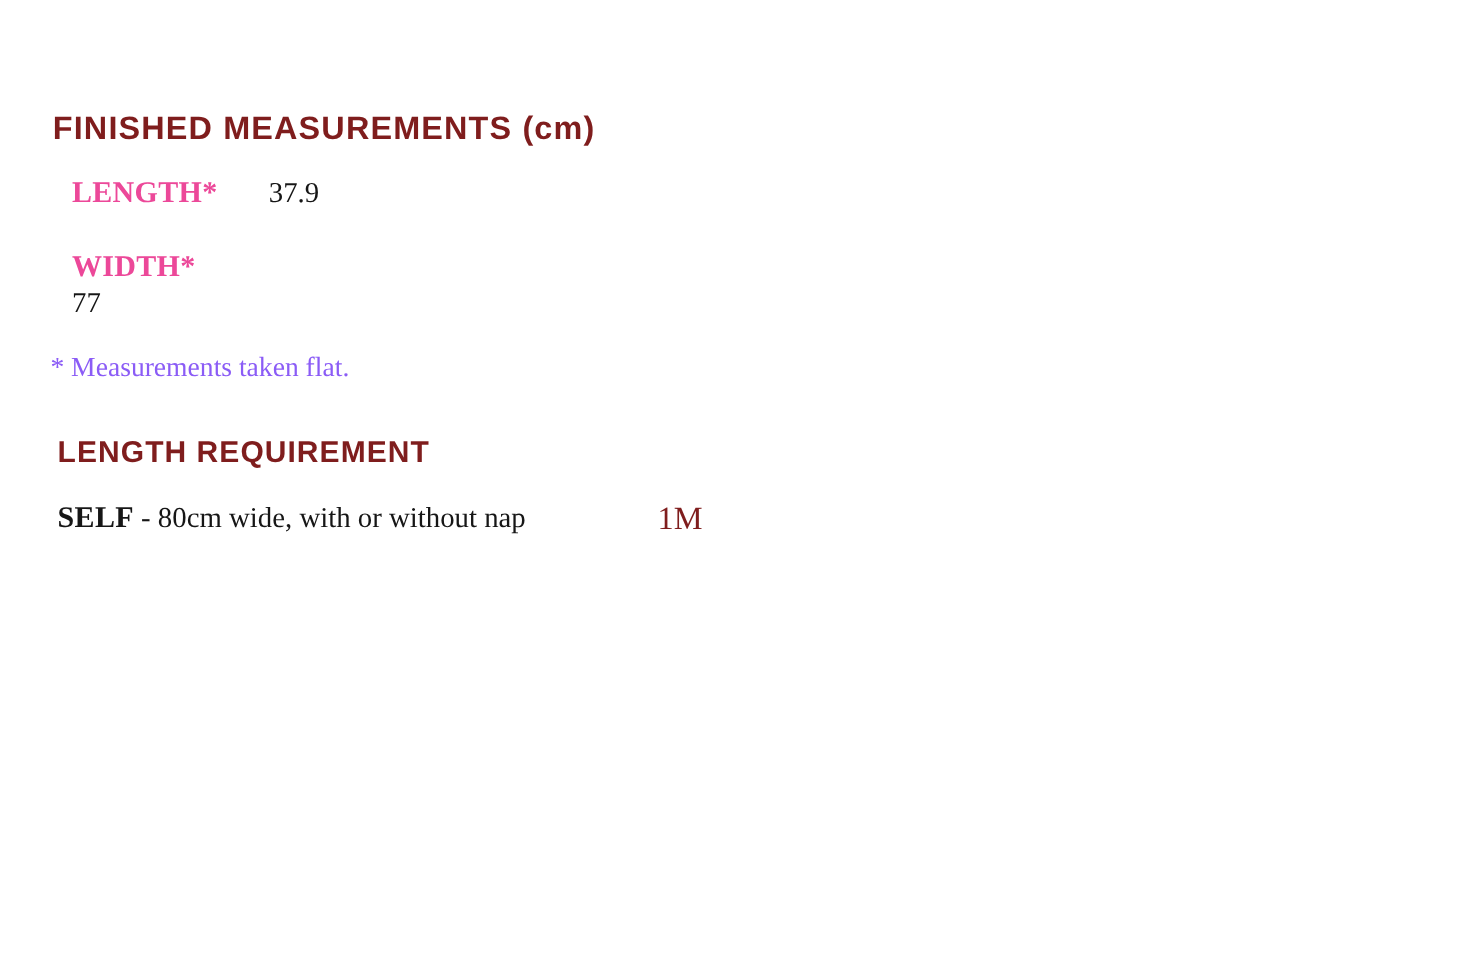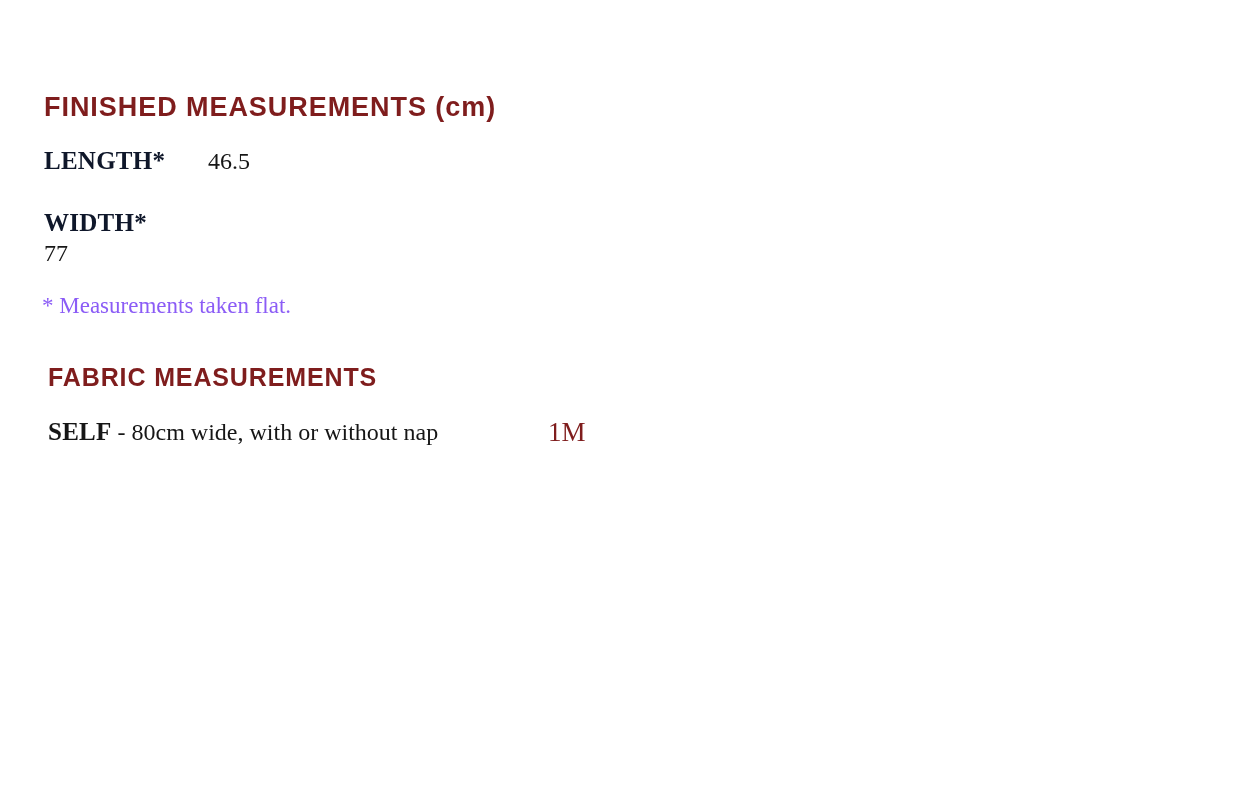--- a/index.html
+++ b/index.html
@@ -53,21 +53,22 @@
     align-items: baseline;
     white-space: nowrap;
   }
   .measure-row .label {
     font-family: "Liberation Serif", serif;
     font-weight: bold;
     font-size: 25px;
     line-height: 30px;
     letter-spacing: 0.01em;
     width: 164px;
-    color: #0f172a;
+    color: #ec4899;
+    margin-left: 16px;
   }
   .measure-row .value {
     font-family: "Liberation Serif", serif;
     font-weight: normal;
     font-size: 24px;
     line-height: 30px;
     color: #161616;
   }
 
   #row-length { top: 146px; }
@@ -116,31 +117,31 @@
 </style>
 </head>
 <body>
 
 <div class="page">
 
   <h1 class="section-heading" id="measurements-heading">FINISHED MEASUREMENTS (cm)</h1>
 
   <div class="measure-row" id="row-length">
     <span class="label">LENGTH*</span>
-    <span class="value">46.5</span>
+    <span class="value">37.9</span>
   </div>
 
   <div class="measure-row" id="row-width">
     <span class="label">WIDTH*</span>
     <span class="value">77</span>
   </div>
 
   <p id="measurements-note">* Measurements taken flat.</p>
 
-  <h2 class="section-heading" id="fabric-heading">FABRIC MEASUREMENTS</h2>
+  <h2 class="section-heading" id="fabric-heading">LENGTH REQUIREMENT</h2>
 
   <div class="fabric-row" id="fabric-row-0">
     <span class="fabric-desc">
       <span class="fabric-type">SELF</span><span> - 80cm wide, with or without nap</span>
     </span>
     <span class="fabric-amount">1M</span>
   </div>
 
 
 </div>

